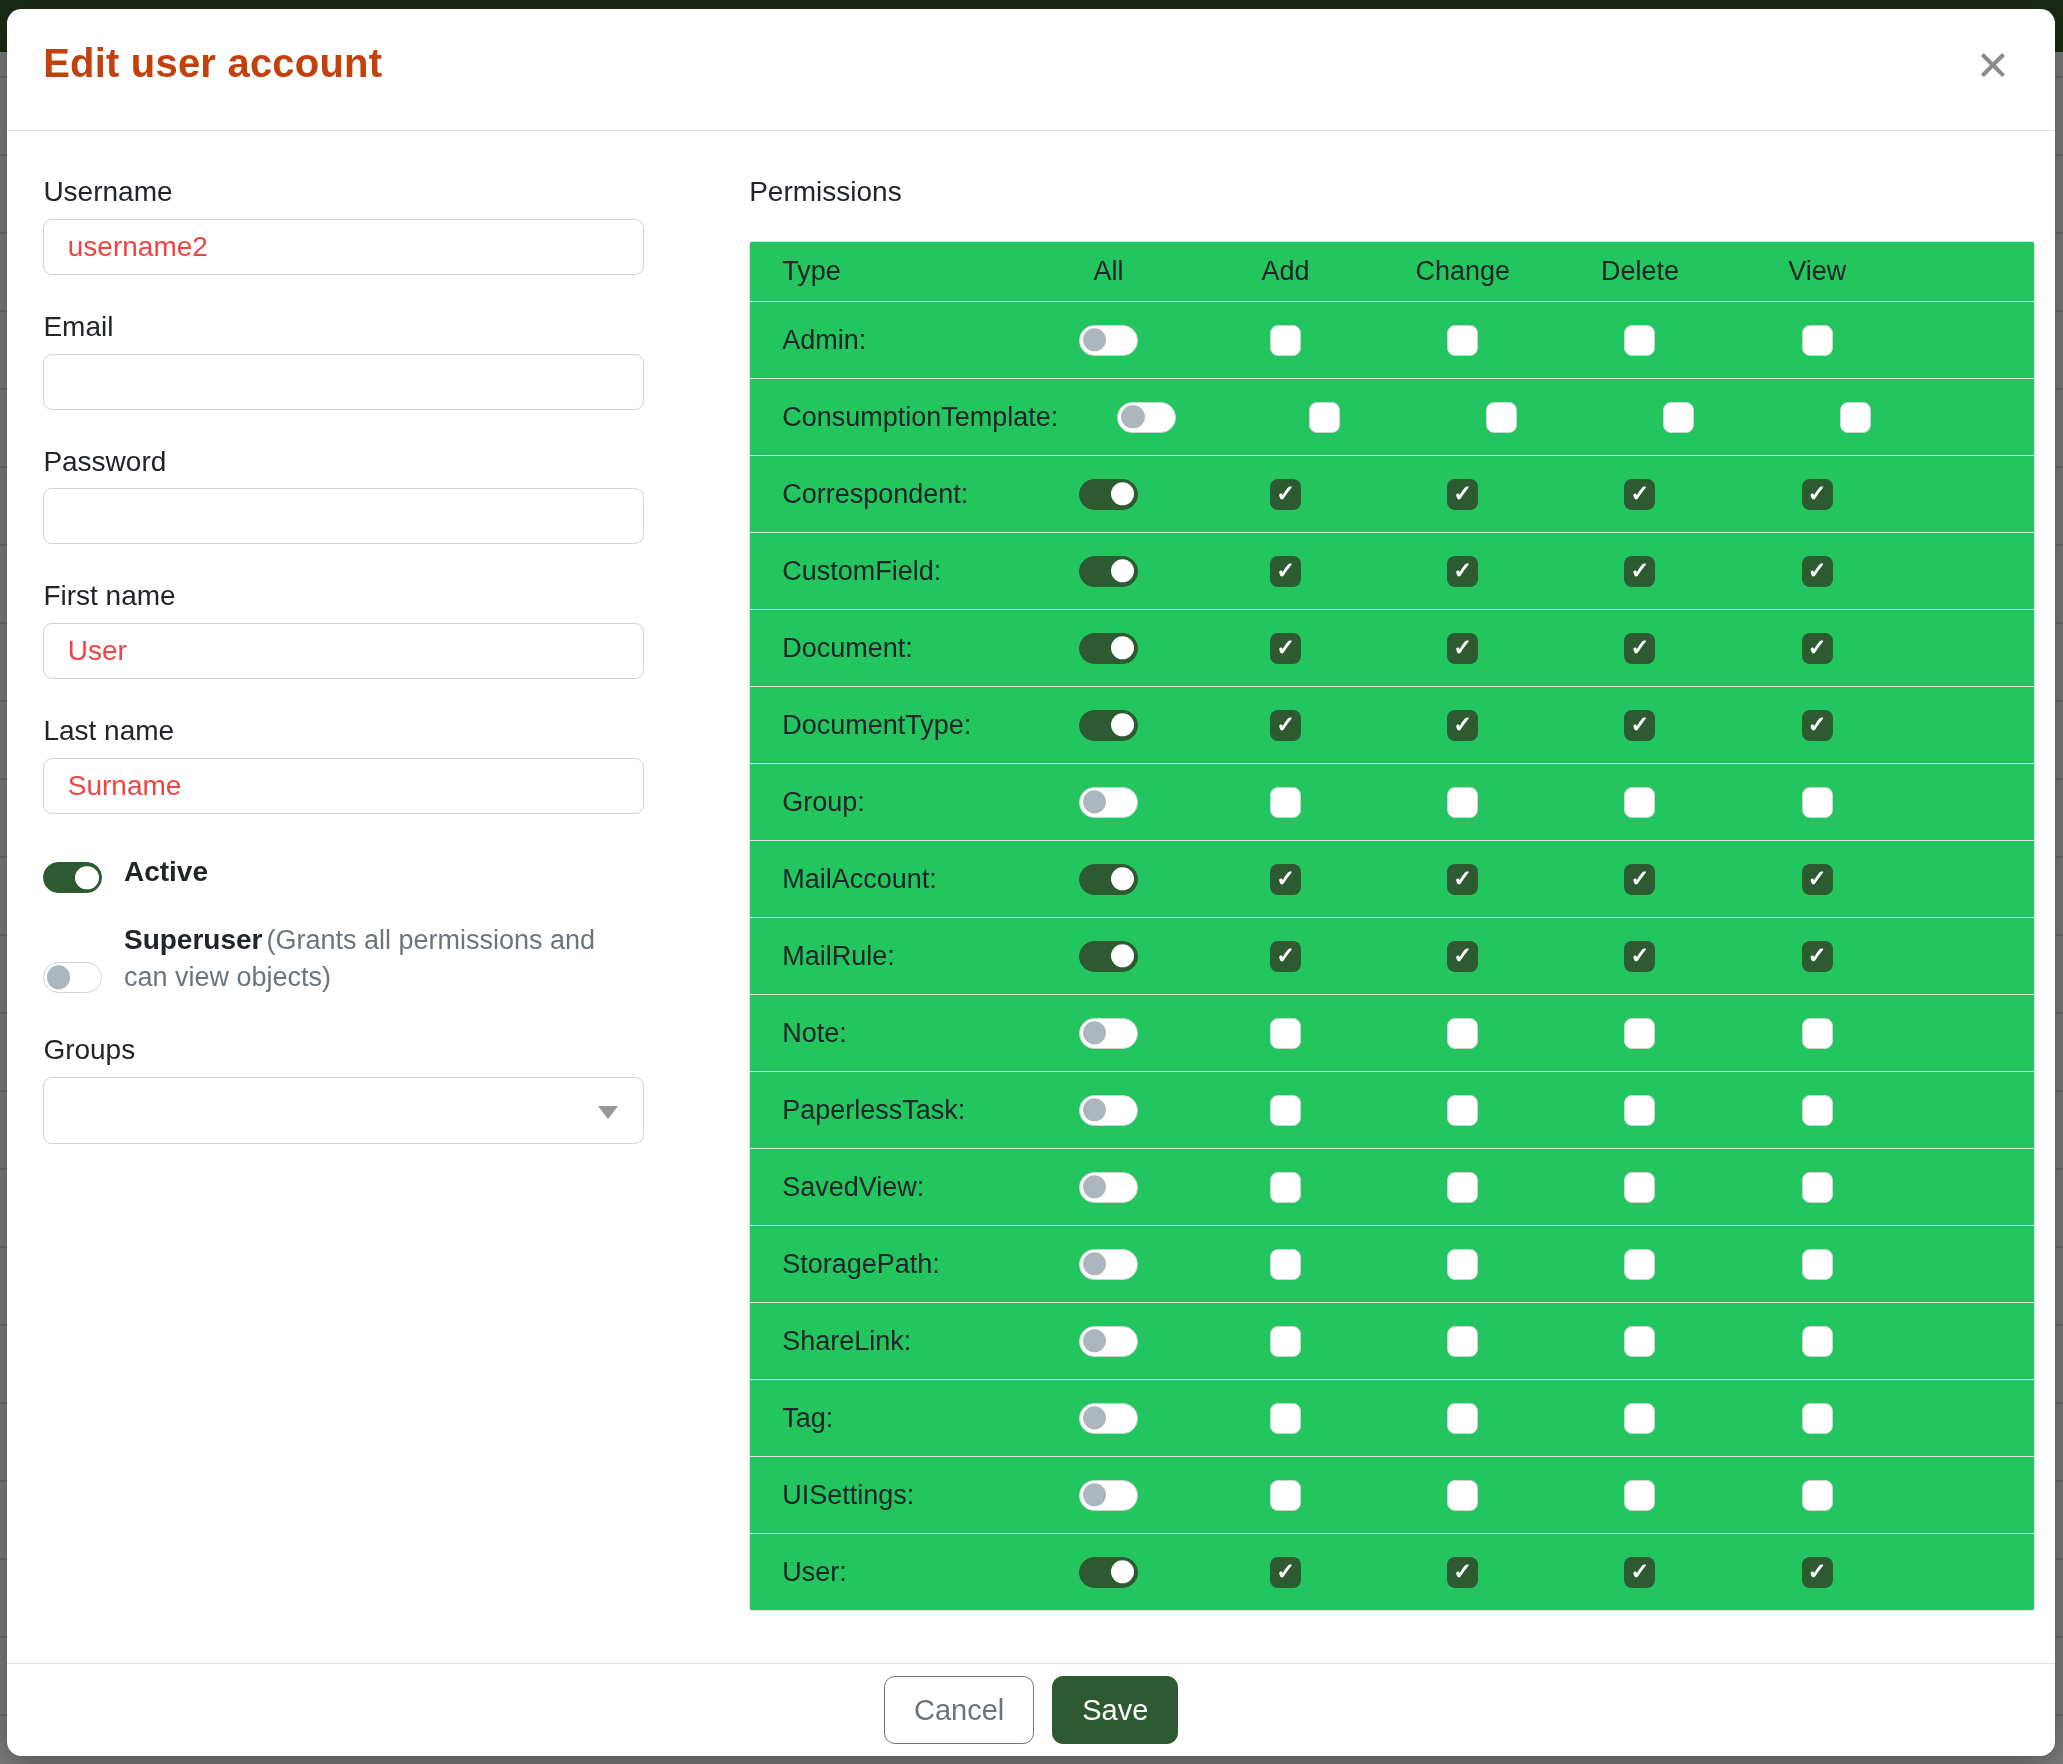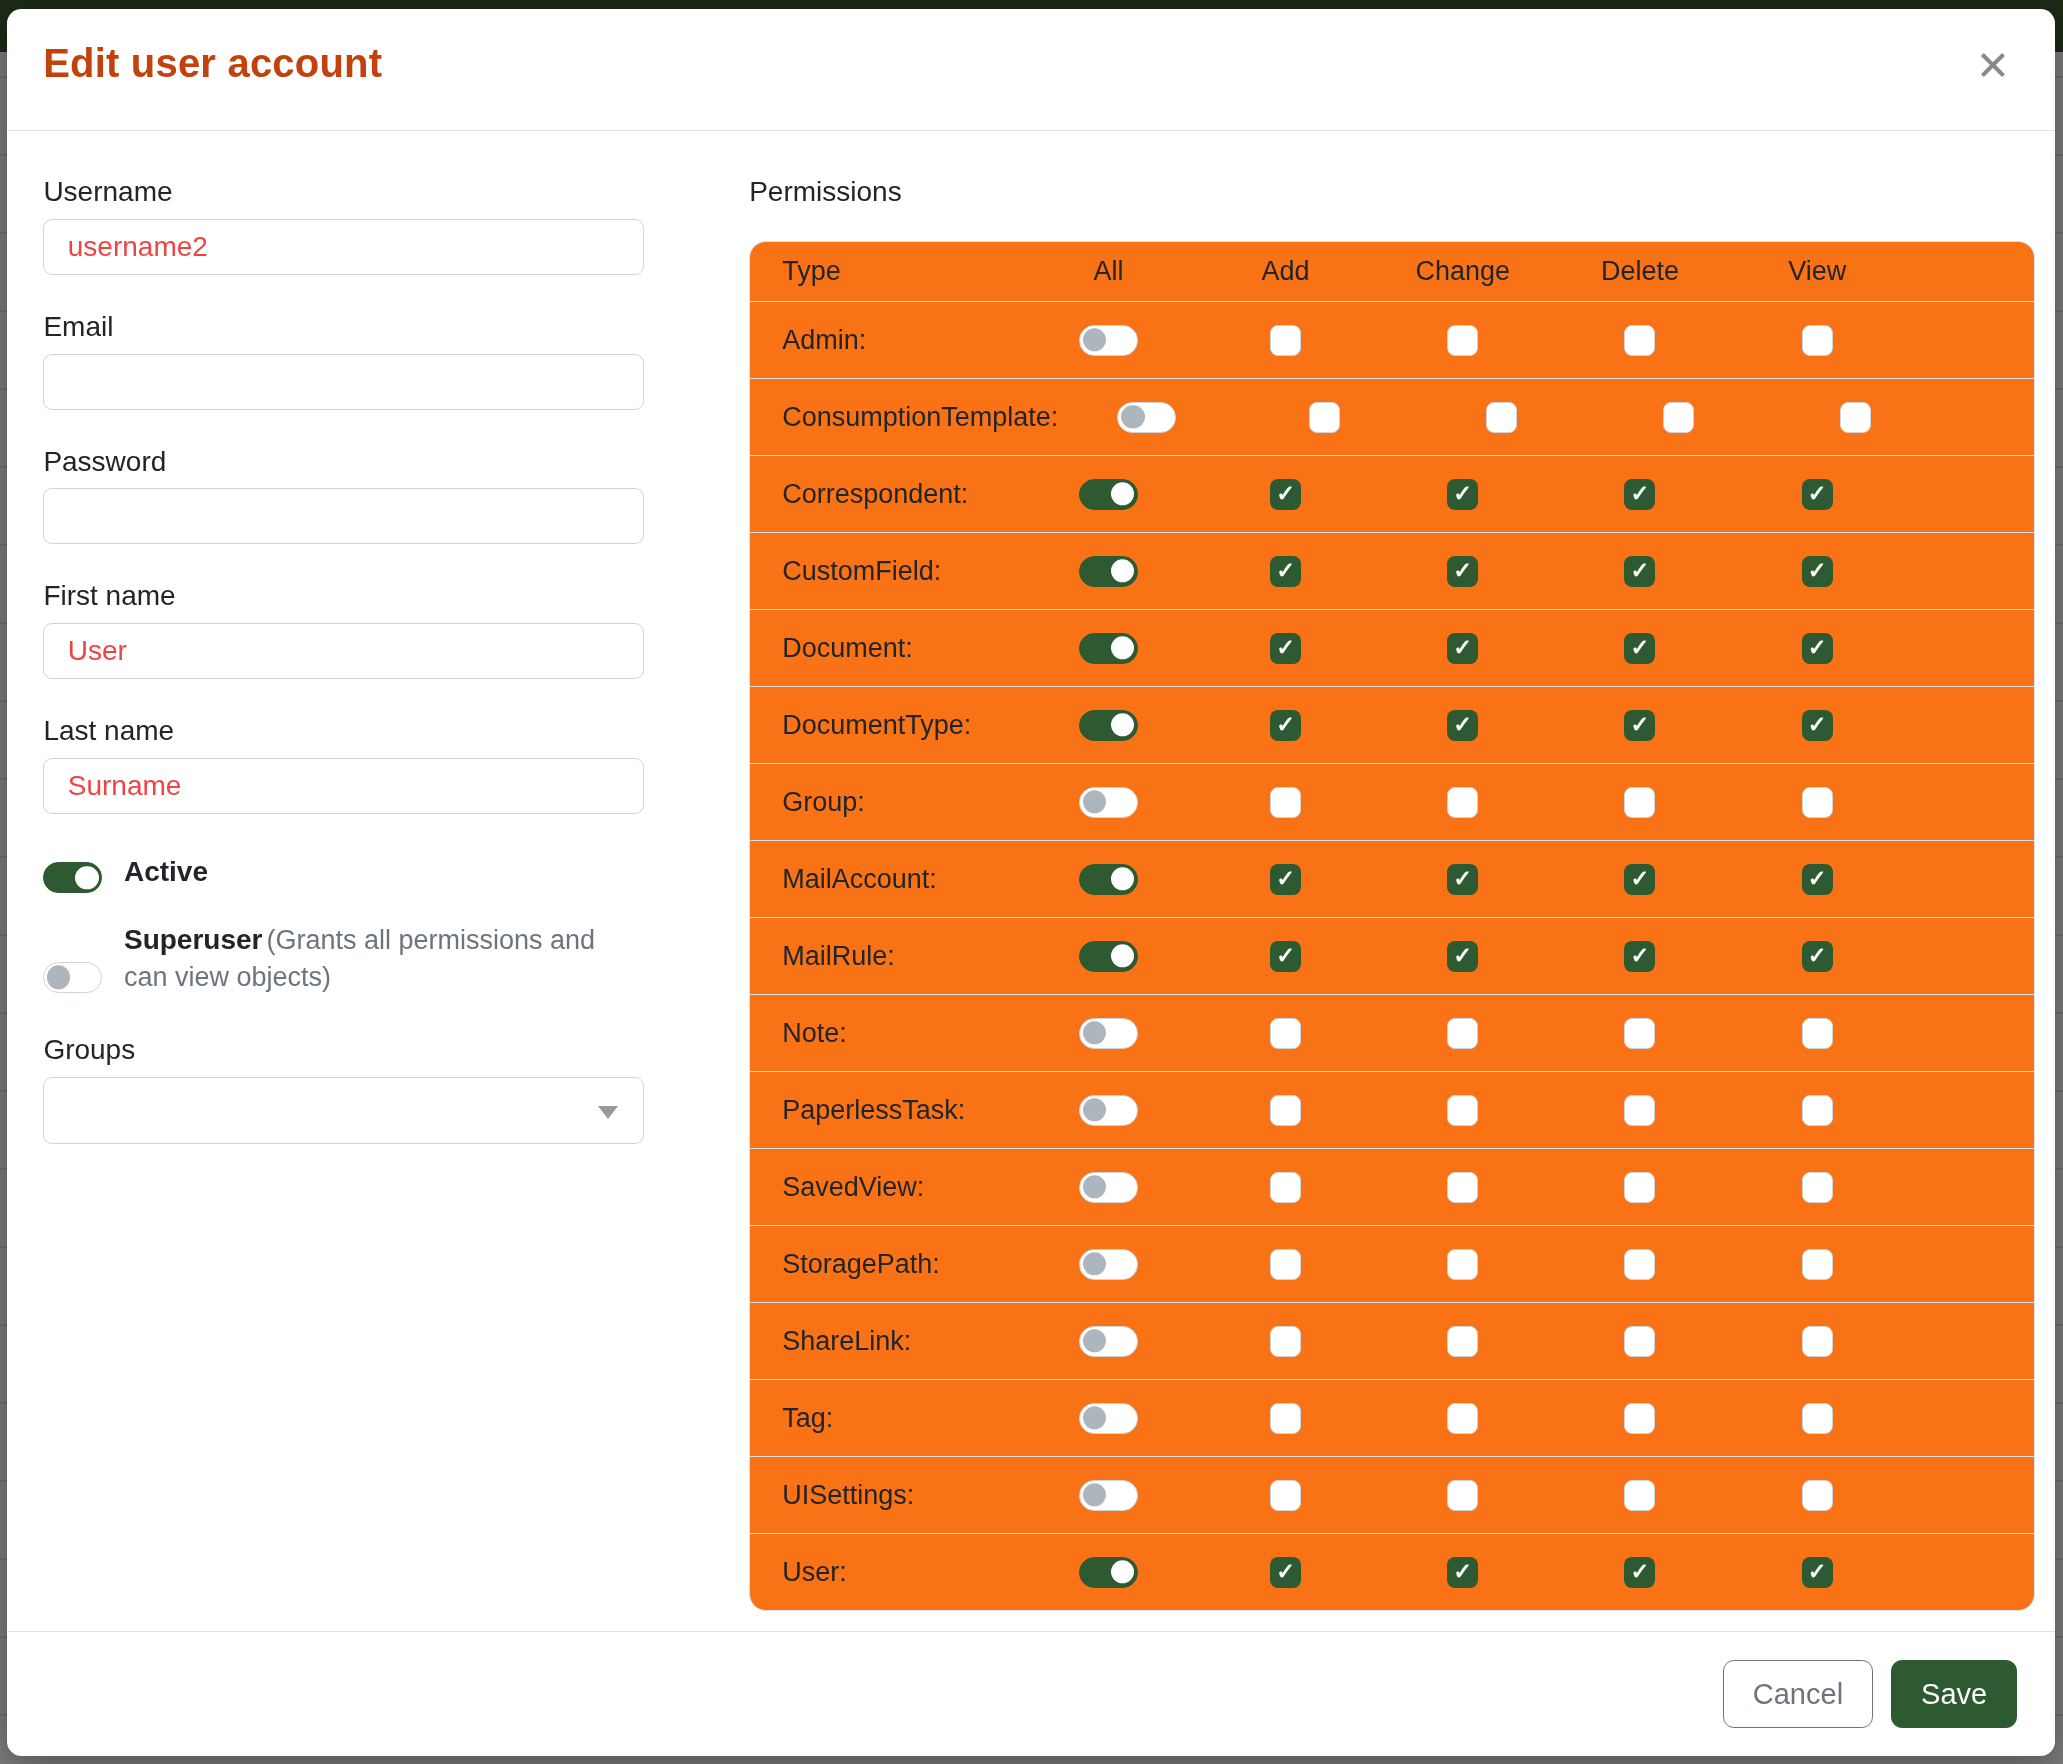--- a/index.html
+++ b/index.html
@@ -81,42 +81,42 @@
   .caret {
     position:absolute; right:25px; top:50%; transform:translateY(-30%);
     width:0; height:0;
     border-left:10.8px solid transparent; border-right:10.8px solid transparent;
     border-top:13.5px solid #999999;
   }
   
   .right-col { flex:1 1 auto; }
   .perm-label { display:block; font-size:28px; margin-bottom:33px; }
   .perm-table {
-    border:1.8px solid #dee2e6; border-radius:17px; overflow:hidden; background:#f97316;
+    border:1.8px solid #dee2e6; border-radius:3px; overflow:hidden; background:#22c55e;
   }
   .perm-row { display:flex; align-items:center; height:77px; border-top:1.8px solid #dee2e6; }
   .perm-row.header { height:59px; border-top:none; }
   .cell-type {
     flex:0 0 21%; padding-left:32px; font-size:27px; color:#212529;
     white-space:nowrap;
   }
   .cell-perm { flex:0 0 13.8%; display:flex; justify-content:center; align-items:center; font-size:27px; }
   
   .cb {
     width:31px; height:31px; border-radius:8px; cursor:pointer;
     display:flex; align-items:center; justify-content:center;
   }
   .cb.on { background:var(--primary); }
   .cb.on::after { content:"✓"; color:#fff; font-size:22.5px; font-weight:700; line-height:1; }
   .cb.off { background:#fff; border:1.8px solid #ced4da; }
   
   .modal-footer {
     flex:0 0 auto;
     border-top:1.8px solid #dee2e6;
-    padding:28px 38px; display:flex; justify-content:flex-end; align-items:center; gap:18px;
+    padding:12px 38px; display:flex; justify-content:center; align-items:center; gap:18px;
   }
   .btn {
     height:68px; border-radius:10.8px; font-size:29px; font-family:inherit;
     padding:0 29px; cursor:pointer;
   }
   .btn-cancel { background:#fff; color:#6c757d; border:1.8px solid #6c757d; }
   .btn-save { background:var(--primary); color:#fff; border:1.8px solid var(--primary); }
 </style>
 </head>
 <body>

